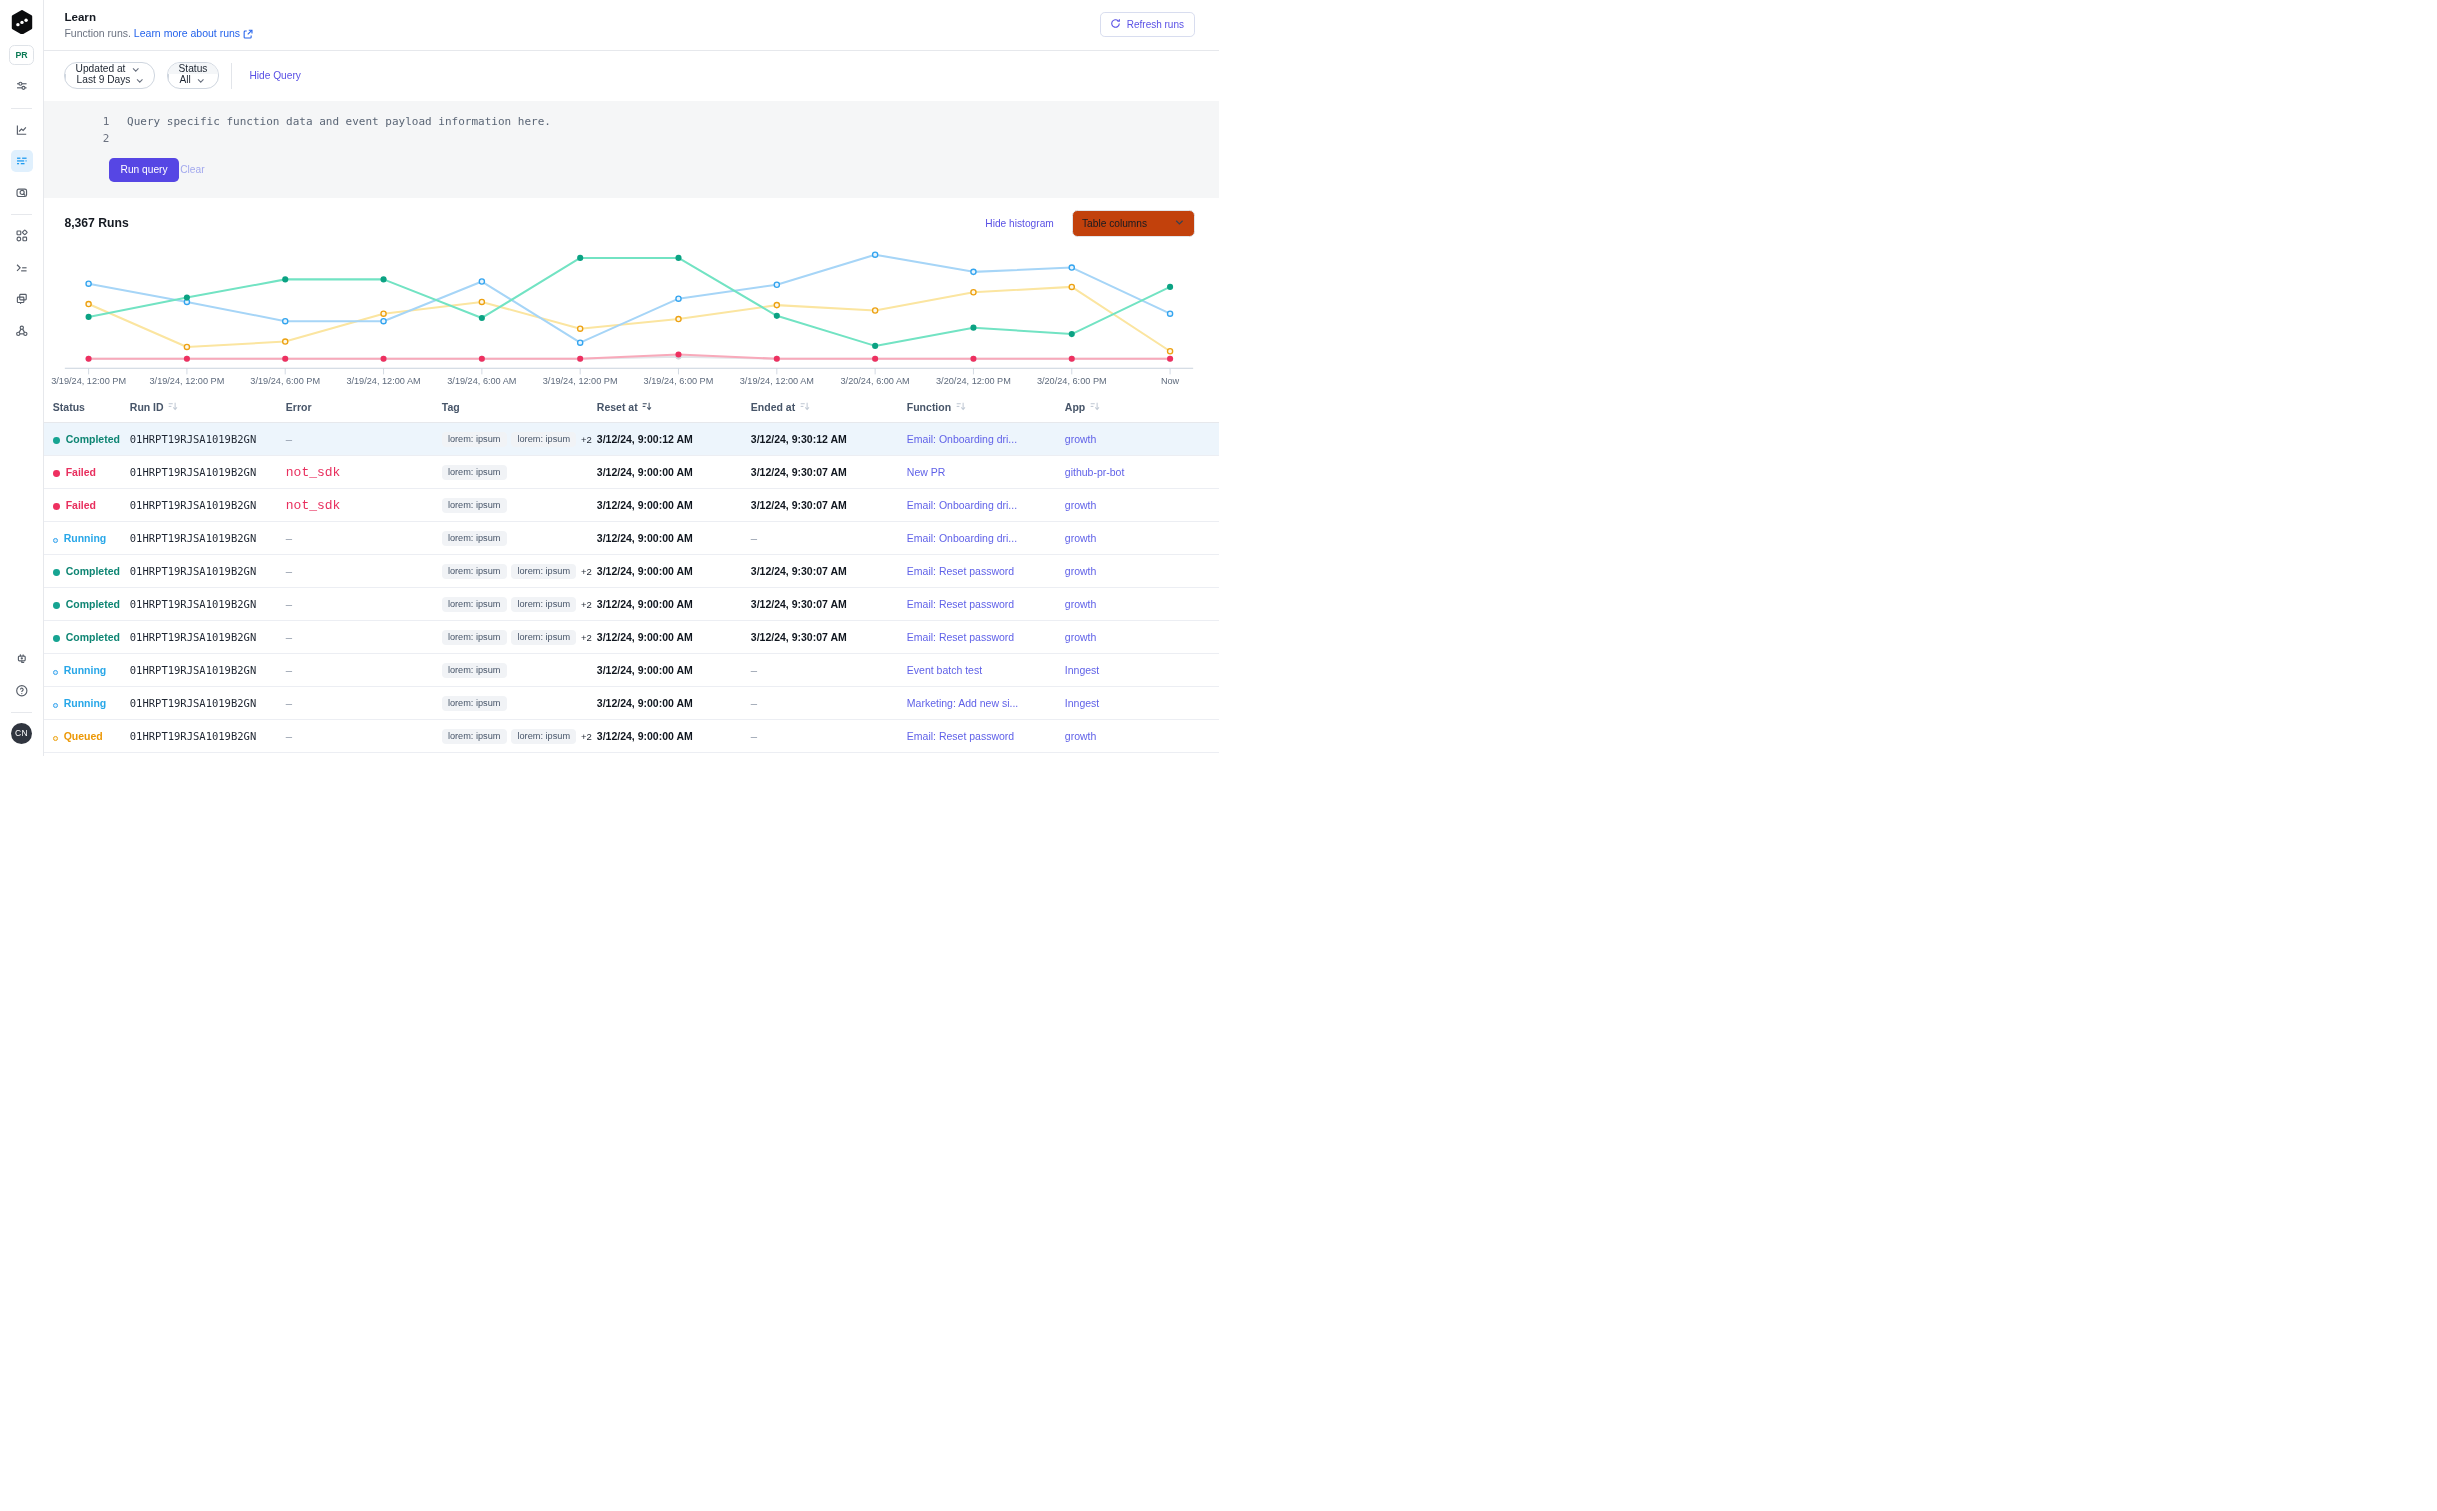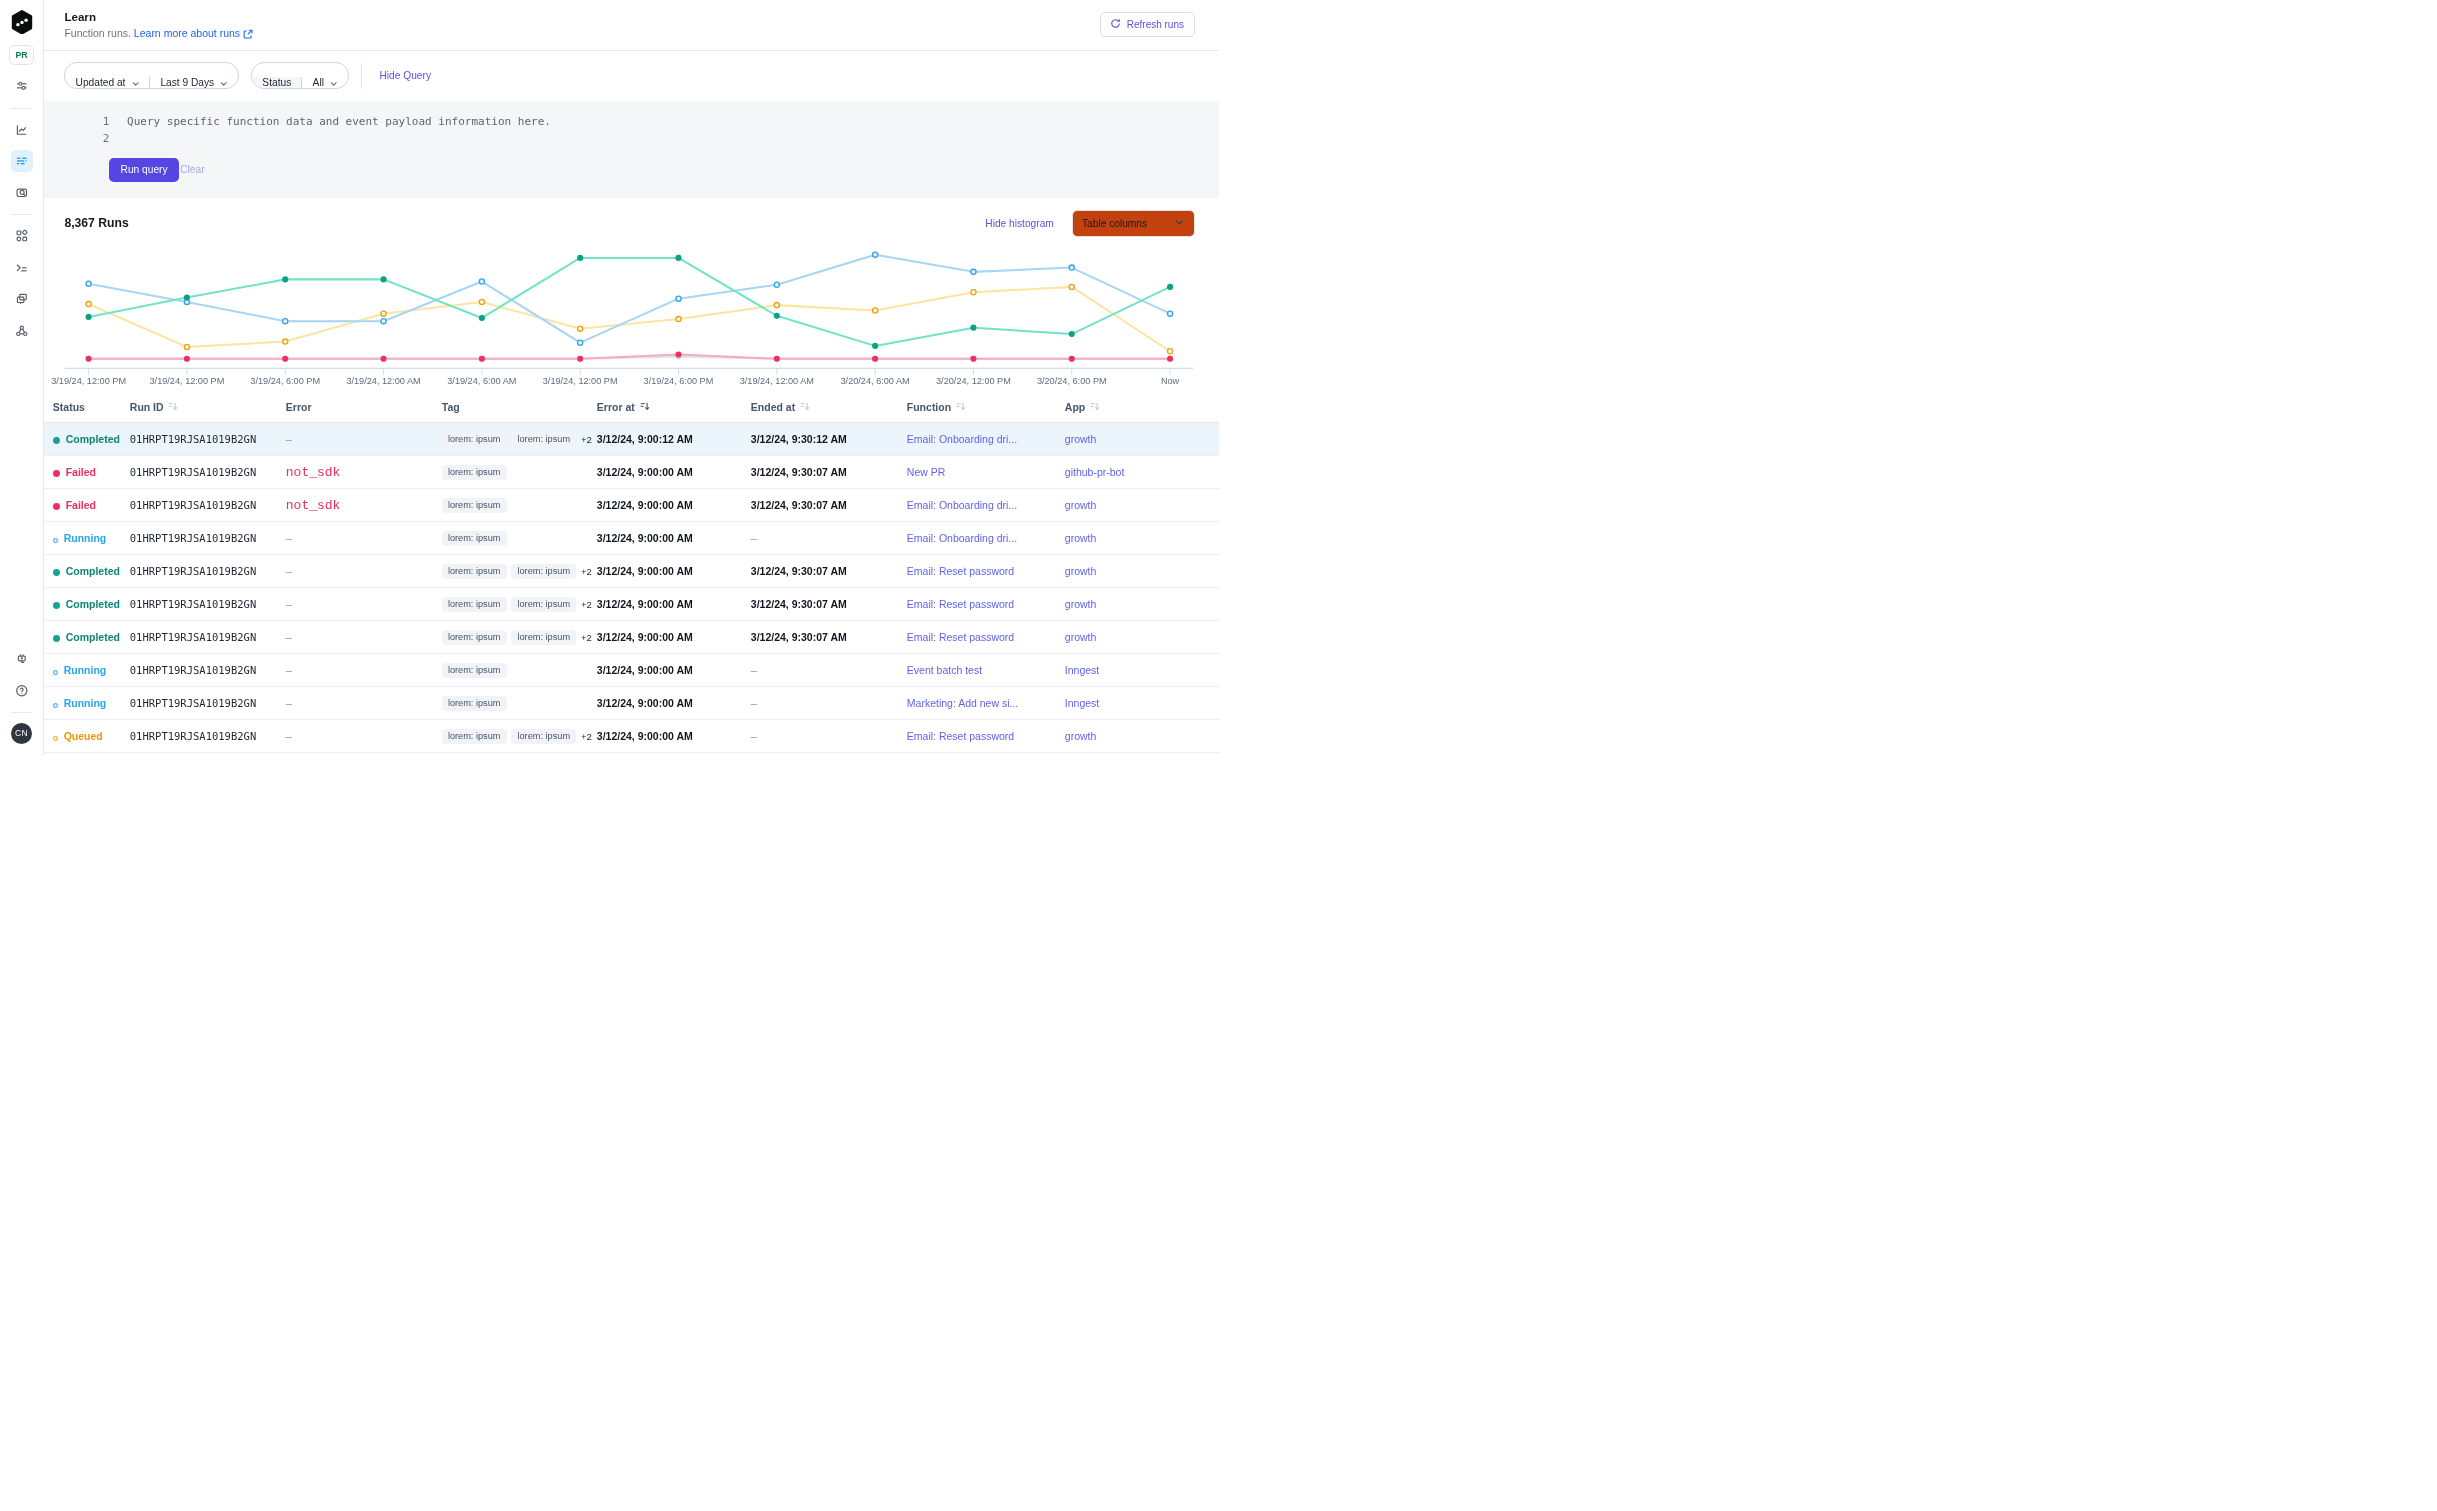--- a/index.html
+++ b/index.html
@@ -27,21 +27,21 @@
 
   .page-head { display:flex; justify-content:space-between; align-items:flex-start; padding:9.5px 24.5px 0 20.4px; height:51px; border-bottom:0.7px solid #e6e8ec; }
   .page-title { font-size:11.6px; font-weight:700; color:#151a22; }
   .page-sub { margin-top:4.8px; font-size:10.5px; color:#6b7280; }
   .page-sub a { color:#2563eb; text-decoration:none; }
   .ext-ico { display:inline-block; vertical-align:-1.4px; margin-left:2.7px; }
   .refresh-btn { display:flex; align-items:center; gap:5.4px; border:0.7px solid #d8ddef; border-radius:4.8px;
     background:#fff; padding:4.8px 9.5px; font-size:10px; color:#5a51e5; cursor:pointer; margin-top:2.7px; }
 
   .filter-row { display:flex; align-items:center; padding:11px 20.4px 12.2px; gap:12.2px; }
-  .seg { display:flex; align-items:flex-end; border:0.7px solid #cfd6df; border-radius:13px; overflow:hidden; background:#fff; height:27px; }
+  .seg { display:flex; align-items:flex-start; border:0.7px solid #cfd6df; border-radius:13px; overflow:hidden; background:#fff; height:27px;flex-direction:column; }
   .seg .part { display:flex; align-items:center; gap:6.1px; padding:0 10.2px; font-size:10.2px; color:#1c2430; cursor:pointer; }
   .seg .part + .part { border-left:0.7px solid #cfd6df; }
   .seg .part.label { background:#f4f6f8; cursor:default; }
   .chev { width:7.5px; height:7.5px; flex:0 0 auto; }
   .vdiv { width:0; height:26px; border-left:0.7px solid #e2e5ea; }
   .link { color:#5a51e5; font-size:10.2px; text-decoration:none; cursor:pointer; }
 
   .query-sec { background:#f5f6f7; padding:11.6px 0 16.3px; }
   .q-line { display:flex; font-size:11px; line-height:17px; color:#5b6676; }
   .q-line .no { width:20.4px; text-align:right; margin-left:45px; color:#6b7280; flex:0 0 auto; }
@@ -374,21 +374,21 @@
               <path d="M7.8 9.5 L10.5 12.3 L13.2 9.5"></path>
             </svg></span>
         </div>
         <div class="th">
           <span>Error</span>
         </div>
         <div class="th">
           <span>Tag</span>
         </div>
         <div class="th">
-          <span>Error at</span>
+          <span>Reset at</span>
           <span><svg width="10.2" height="10.2" viewBox="0 0 15 15" fill="none" stroke="#475569" stroke-width="1.6">
               <line x1="1" y1="4" x2="7" y2="4"></line>
               <line x1="1" y1="8" x2="5" y2="8"></line>
               <path d="M10.5 2.5 V12"></path>
               <path d="M7.8 9.5 L10.5 12.3 L13.2 9.5"></path>
             </svg></span>
         </div>
         <div class="th">
           <span>Ended at</span>
           <span><svg width="10.2" height="10.2" viewBox="0 0 15 15" fill="none" stroke="#c3cbd6" stroke-width="1.6">

